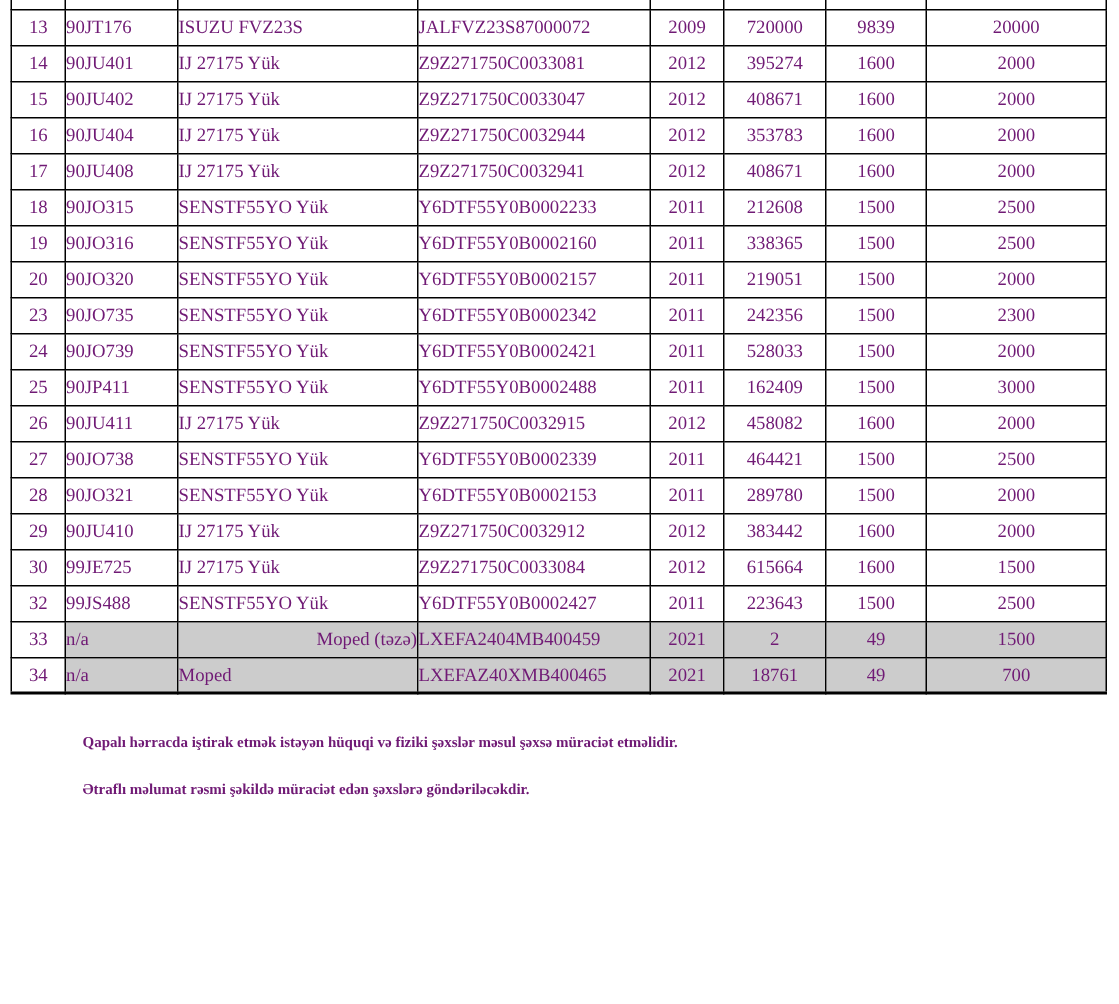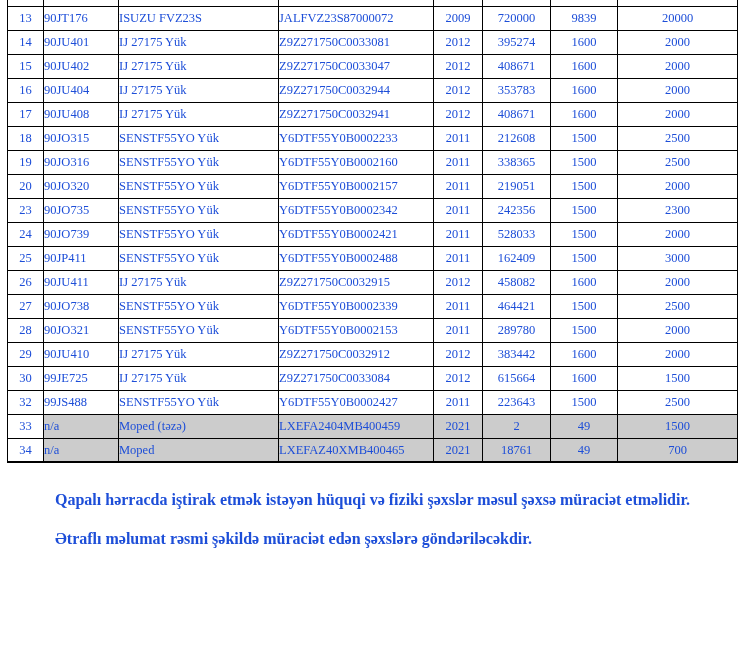--- a/index.html
+++ b/index.html
@@ -3,21 +3,21 @@
 <meta charset="utf-8">
 <style>
   * { box-sizing: border-box; }
   html, body { margin: 0; padding: 0; background: #ffffff; }
   .page {
     position: relative;
     width: 746px;
     height: 669px;
     background: #ffffff;
     font-family: "Liberation Serif", serif;
-    color: #1d4ed8;
+    color: #701a75;
     overflow: hidden;
   }
   table.vehicles {
     border-collapse: collapse;
     table-layout: fixed;
     width: 730px;
     margin-left: 7px;
     border-left: 1px solid #000;
     border-right: 1px solid #000;
     border-bottom: 2px solid #000;
@@ -35,21 +35,21 @@
   }
   table.vehicles tr.sliver td {
     height: 6px;
     border-top: 0;
   }
   td.al-c { text-align: center; }
   td.al-l { text-align: left; padding-left: 7px; }
   .notes {
     margin: 26px 48px 0 55px;
     font-weight: bold;
-    font-size: 16px;
+    font-size: 10px;
     line-height: 1.32;
   }
   .notes p {
     margin: 0 0 18px 0;
     max-width: 645px;
   }
 </style>
 </head>
 <body>
 
@@ -243,21 +243,21 @@
           <td class="al-l">SENSTF55YO Yük</td>
           <td class="al-l">Y6DTF55Y0B0002427</td>
           <td class="al-c">2011</td>
           <td class="al-c">223643</td>
           <td class="al-c">1500</td>
           <td class="al-c">2500</td>
         </tr>
         <tr>
           <td class="al-c">33</td>
           <td class="al-l" style="background: rgb(204, 204, 204);">n/a</td>
-          <td class="al-l" style="background: rgb(204, 204, 204);">Moped (təzə)</td>
+          <td class="al-l" style="background: rgb(204, 204, 204); text-align: right;">Moped (təzə)</td>
           <td class="al-l" style="background: rgb(204, 204, 204);">LXEFA2404MB400459</td>
           <td class="al-c" style="background: rgb(204, 204, 204);">2021</td>
           <td class="al-c" style="background: rgb(204, 204, 204);">2</td>
           <td class="al-c" style="background: rgb(204, 204, 204);">49</td>
           <td class="al-c" style="background: rgb(204, 204, 204);">1500</td>
         </tr>
         <tr>
           <td class="al-c">34</td>
           <td class="al-l" style="background: rgb(204, 204, 204);">n/a</td>
           <td class="al-l" style="background: rgb(204, 204, 204); margin-left: 42px;">Moped</td>

